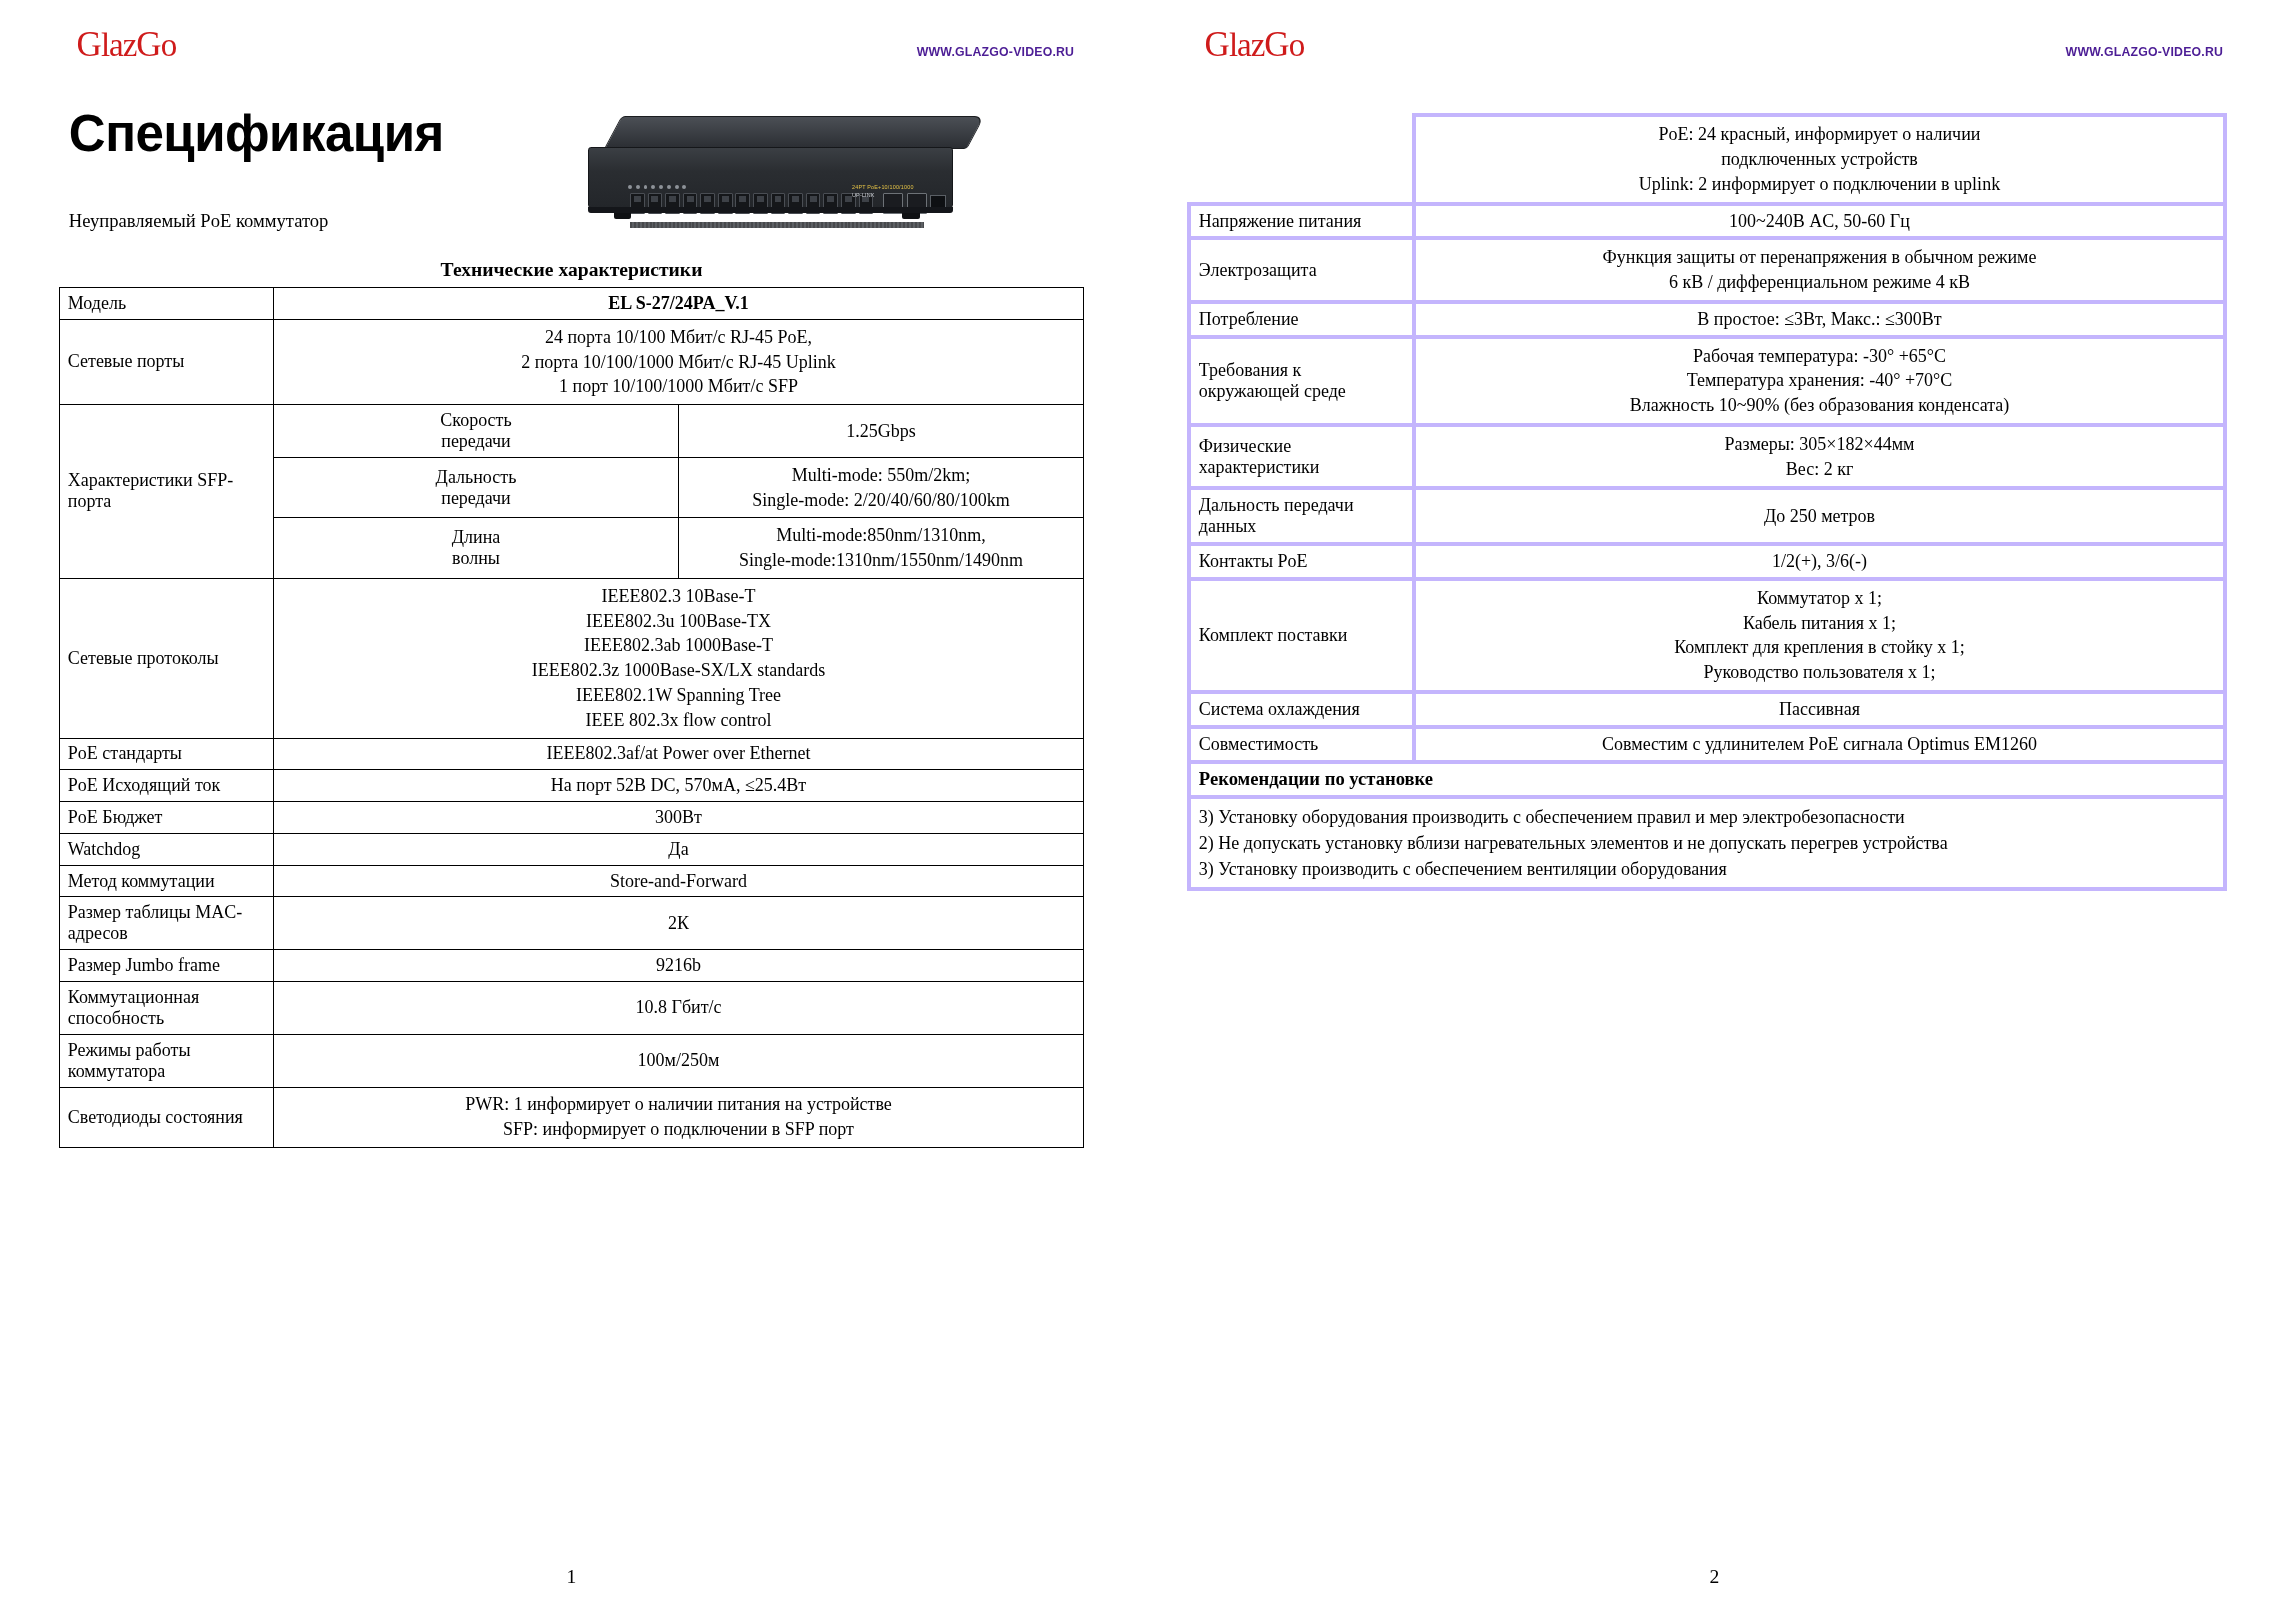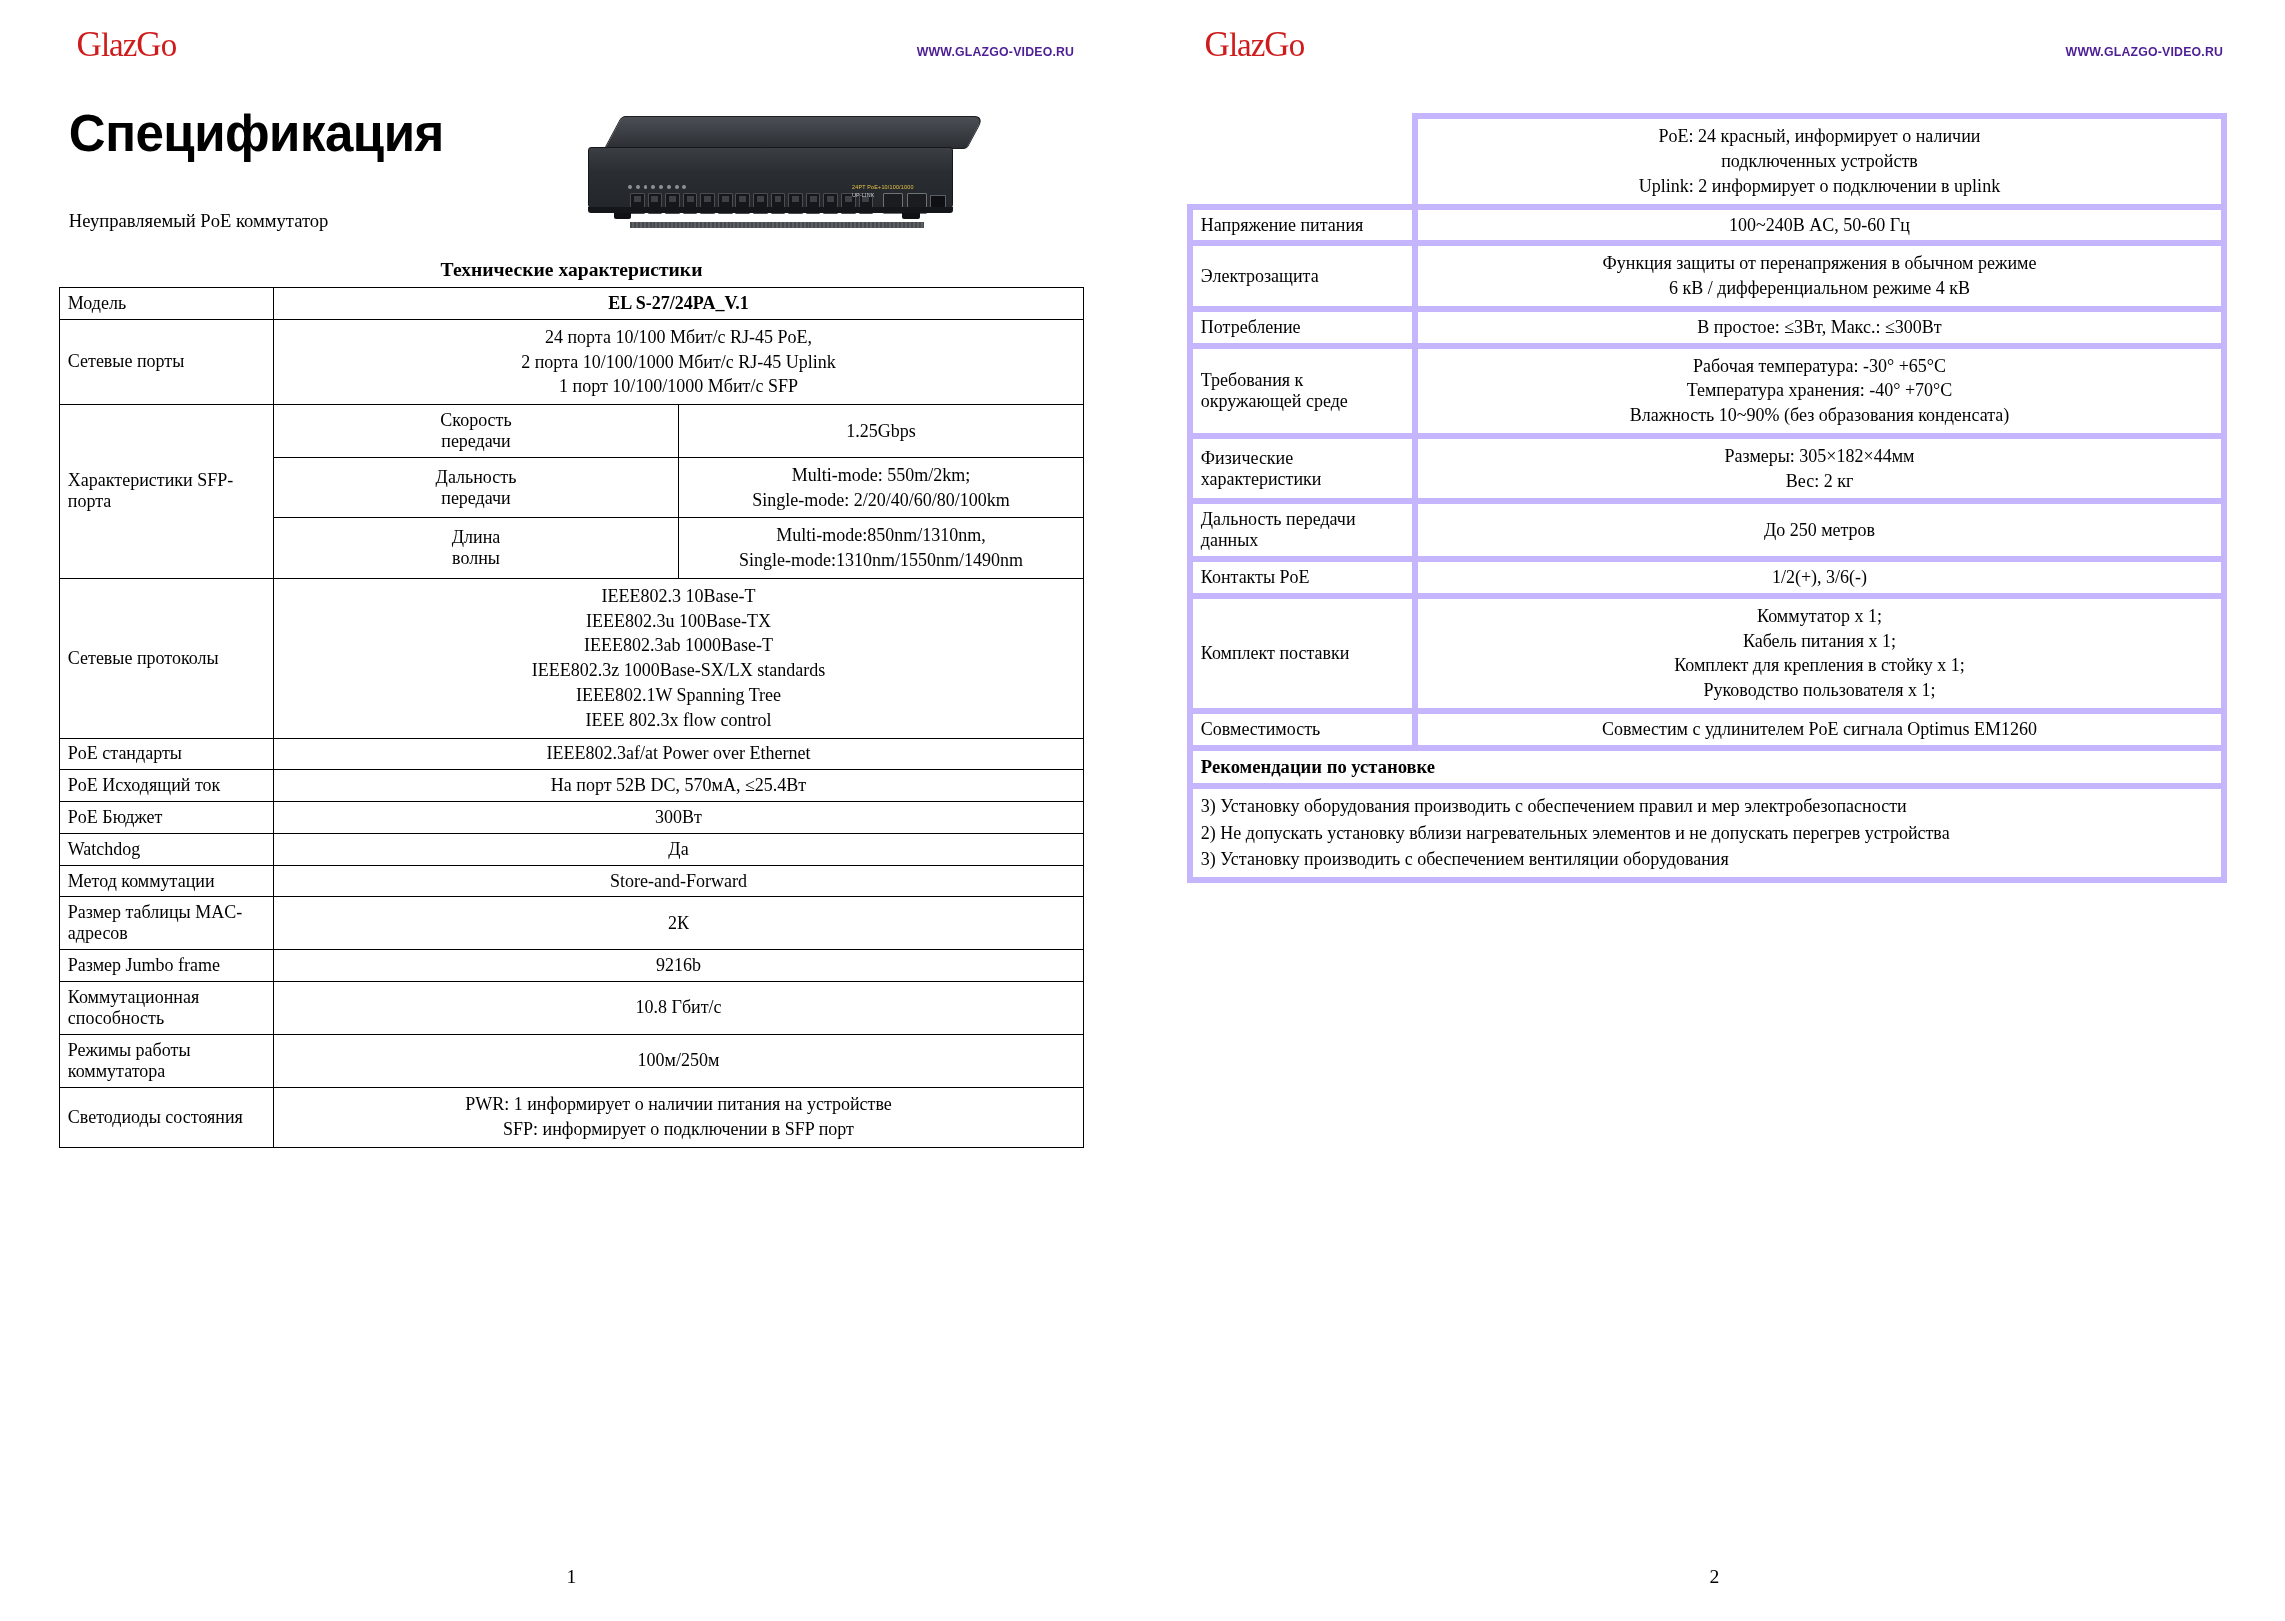--- a/index.html
+++ b/index.html
@@ -179,21 +179,21 @@
     vertical-align: middle;
   }
   td.lbl { width: 214px; }
   td.lbl2 { width: 145px; }
   td.ctr { text-align: center; }
   td.bold { font-weight: bold; text-align: center; }
   .multi { line-height: 1.38; }
 
   
   table.spec2 { border-collapse: collapse; width: 100%; font-size: 18px; table-layout: fixed; }
-  table.spec2 td { border: 6px solid #c4b5fd; padding: 4.9px 7.8px; vertical-align: middle; }
+  table.spec2 td { border: 4px solid #c4b5fd; padding: 4.9px 7.8px; vertical-align: middle; }
   td.lbl-r { width: 225px; }
 
   .rec-head {
     font-weight: bold;
     font-size: 18.6px;
   }
   .rec-cell { line-height: 1.45; font-size: 18px; }
 
   .page-num {
     position: absolute;
@@ -443,20 +443,26 @@
         <tr>
           <td class="lbl-r">Комплект поставки</td>
           <td class="ctr multi">
             <div>Коммутатор x 1;</div>
             <div>Кабель питания x 1;</div>
             <div>Комплект для крепления в стойку x 1;</div>
             <div>Руководство пользователя x 1;</div>
           </td>
         </tr>
         <tr>
+          <td class="lbl-r">
+            <div>Система охлаждения</div>
+          </td>
+          <td class="ctr">Пассивная</td>
+        </tr>
+        <tr>
           <td class="lbl-r">Совместимость</td>
           <td class="ctr">Совместим с удлинителем PoE сигнала Optimus EM1260</td>
         </tr>
         <tr>
           <td colspan="2" class="rec-head">Рекомендации по установке</td>
         </tr>
         <tr>
           <td colspan="2" class="rec-cell">
             <div>3) Установку оборудования производить с обеспечением правил и мер электробезопасности</div>
             <div>2) Не допускать установку вблизи нагревательных элементов и не допускать перегрев устройства</div>

